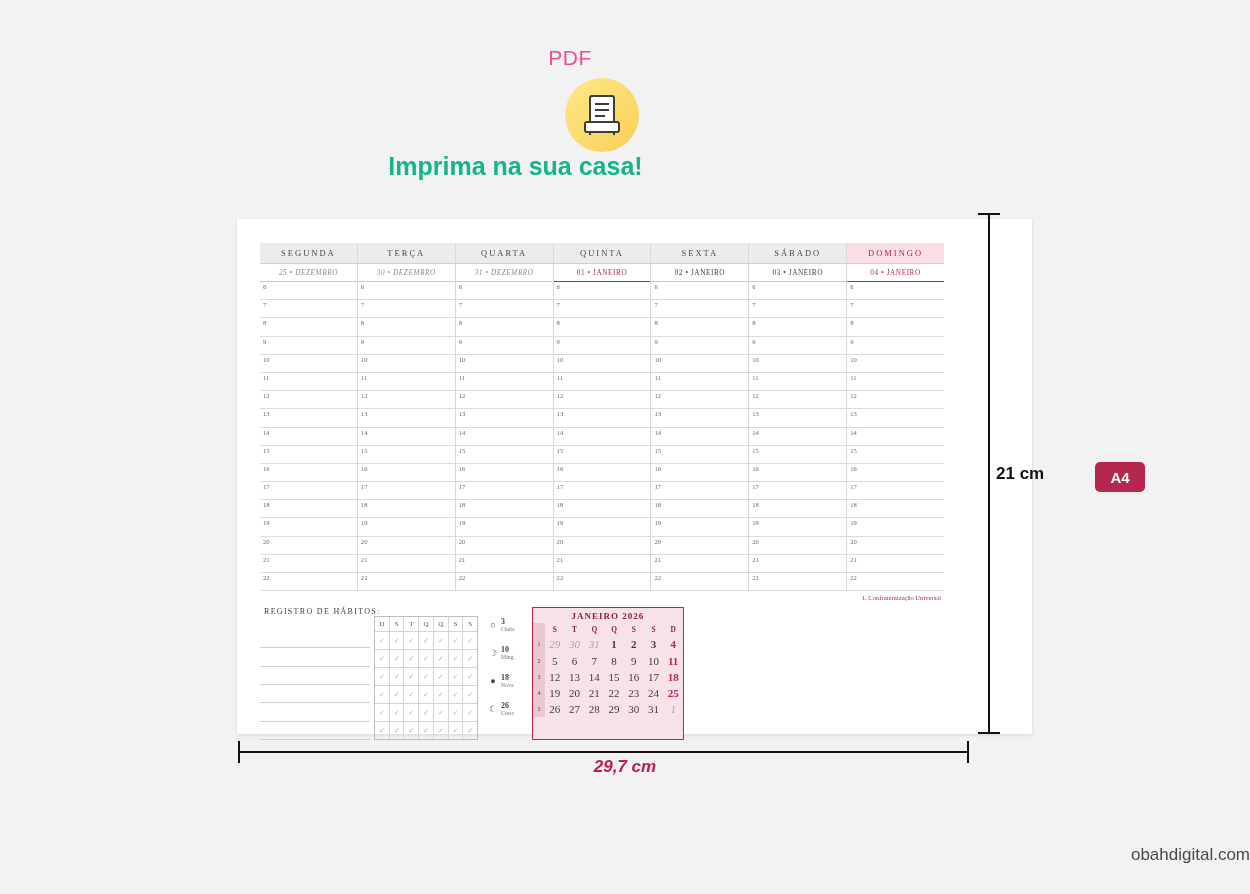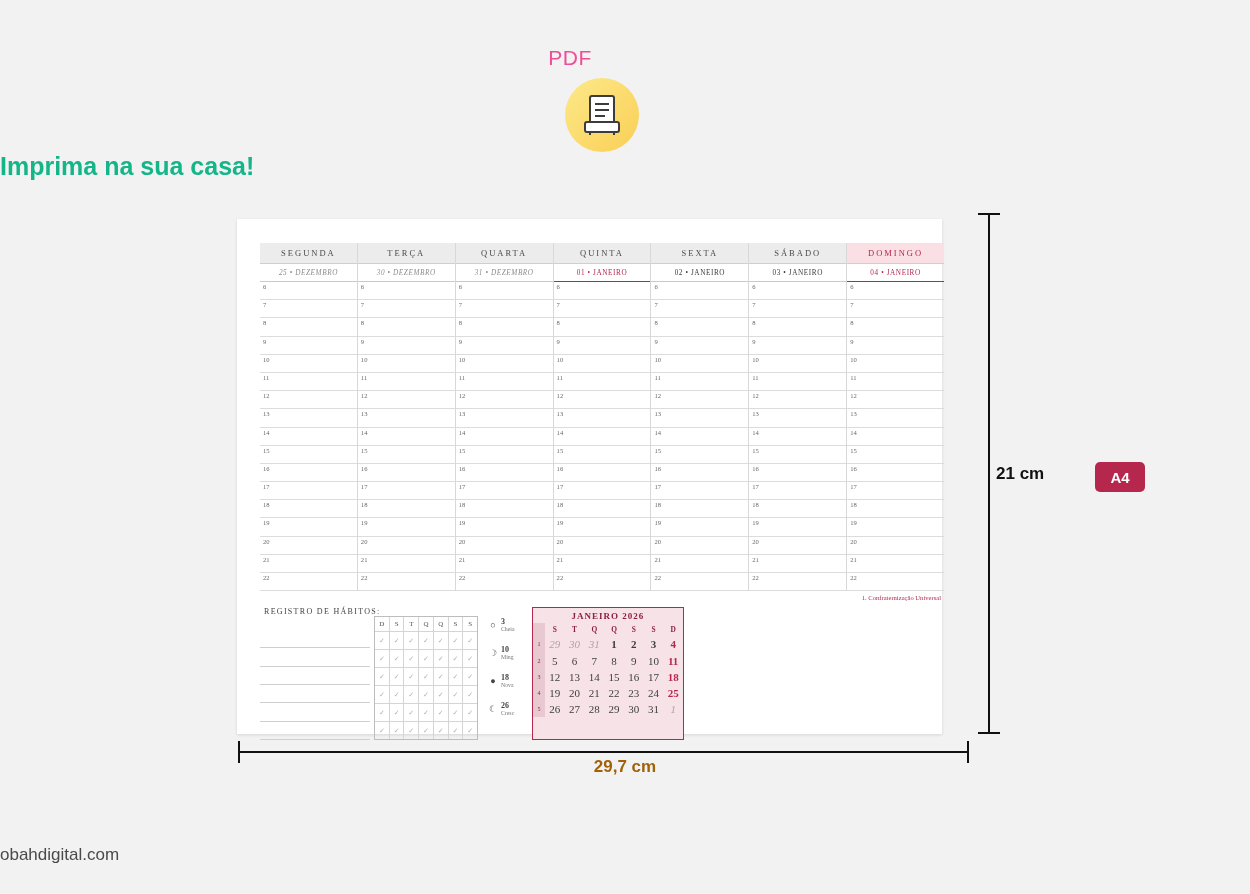--- a/index.html
+++ b/index.html
@@ -14,26 +14,26 @@
     position:absolute;top:46px;left:0;width:1140px;
     text-align:center;font-size:21px;color:#ef4e96;letter-spacing:.5px;
   }
   .pdf-badge{
     position:absolute;left:565px;top:78px;width:74px;height:74px;border-radius:50%;
     background:linear-gradient(135deg,#fde98a 0%,#fbd96a 60%,#f8cf55 100%);
     display:flex;align-items:center;justify-content:center;
   }
   .pdf-badge svg{display:block;}
   .print-label{
-    position:absolute;top:152px;left:0;width:1031px;
+    position:absolute;top:152px;left:0;width:1031px;text-align:center;
     font-size:25px;color:#15b58a;font-weight:bold;
   }
   
   .sheet{
-    position:absolute;left:237px;top:219px;width:705px;height:515px;
+    position:absolute;left:237px;top:219px;width:795px;height:515px;
     background:#ffffff;box-shadow:0 1px 3px rgba(0,0,0,.12);
   }
   .page{
     position:absolute;left:23px;top:24px;width:684px;height:470px;
     font-family:"Liberation Serif", serif;color:#3a3a3a;
   }
   
   .week{display:flex;width:684px;}
   .col{flex:1 1 0;min-width:0;border-right:1px solid #d8d8d8;}
   .col:last-child{border-right:none;}
@@ -92,28 +92,28 @@
   .mc-c.sun{color:#b6274e;font-weight:bold;}
   .mc-c.bold{font-weight:bold;}
   
   .vrule{position:absolute;left:988px;top:213px;width:2px;height:521px;background:#111;}
   .vcap-t{position:absolute;left:978px;top:213px;width:22px;height:2px;background:#111;}
   .vcap-b{position:absolute;left:978px;top:732px;width:22px;height:2px;background:#111;}
   .vlabel{position:absolute;left:996px;top:464px;font-size:17px;font-weight:bold;color:#111;}
   .hrule{position:absolute;left:239px;top:751px;width:730px;height:2px;background:#111;}
   .hcap-l{position:absolute;left:238px;top:741px;width:2px;height:22px;background:#111;}
   .hcap-r{position:absolute;left:967px;top:741px;width:2px;height:22px;background:#111;}
-  .hlabel{position:absolute;left:0;top:757px;width:1250px;text-align:center;font-size:17px;font-weight:bold;color:#a16207;}
+  .hlabel{position:absolute;left:0;top:757px;width:1250px;text-align:center;font-size:17px;font-weight:bold;color:#be185d;font-style:italic;}
   .a4{
     position:absolute;left:1095px;top:462px;width:50px;height:30px;border-radius:5px;
     background:#b6274e;color:#fff;font-size:15px;font-weight:bold;
     display:flex;align-items:center;justify-content:center;
   }
   .site{
-    position:absolute;left:0;top:845px;width:1250px;text-align:left;
+    position:absolute;left:0;top:845px;width:1250px;text-align:right;
     font-size:17px;color:#4a4a4a;
   }
 </style>
 </head>
 <body>
 
 <div class="pdf-label">PDF</div>
 
 <div class="pdf-badge">
   <svg width="42" height="46" viewBox="0 0 42 46" aria-hidden="true">

